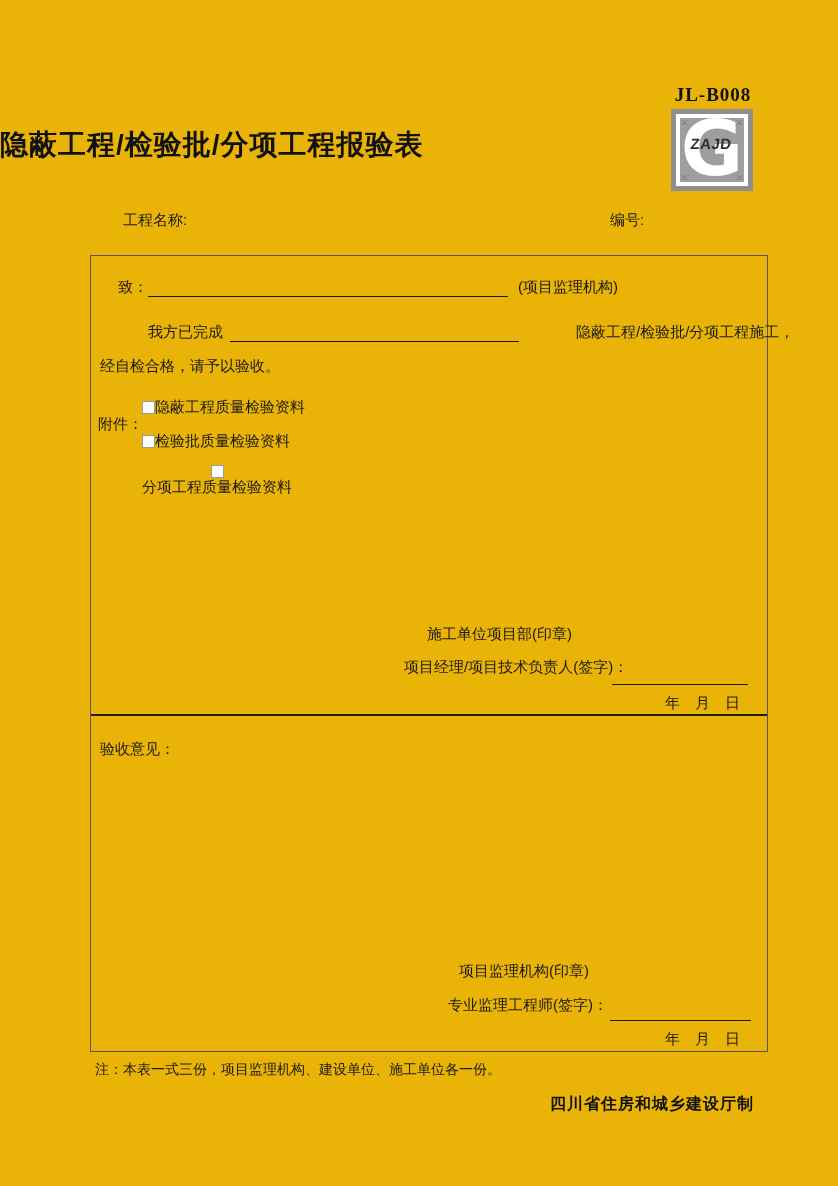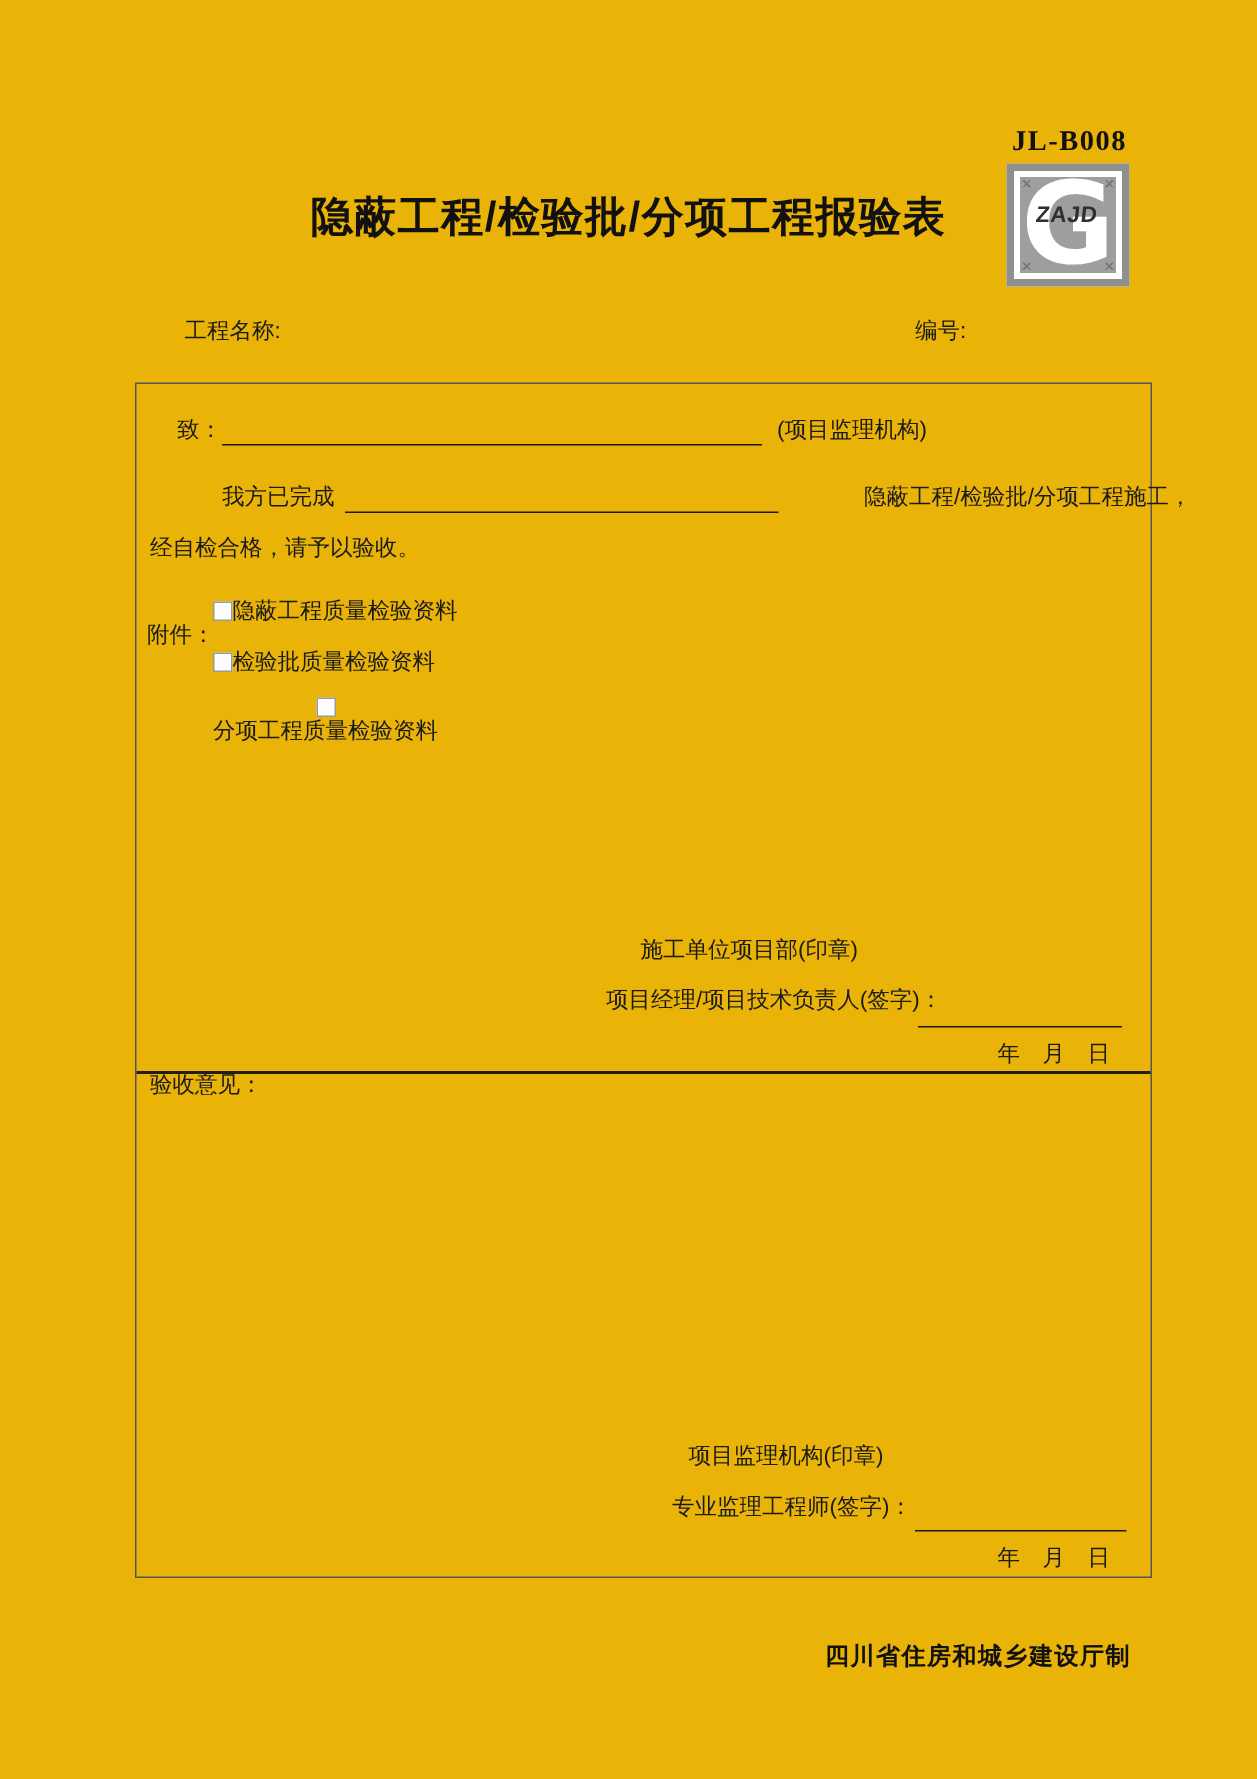--- a/index.html
+++ b/index.html
@@ -31,21 +31,21 @@
     font-size:15px; font-weight:bold; color:#2f2f2f; letter-spacing:0.5px;
   }
   .corner-mark { position:absolute; width:5px; height:5px; opacity:0.55;
     background:
       linear-gradient(45deg, transparent 42%, #5a5a5a 42%, #5a5a5a 58%, transparent 58%),
       linear-gradient(-45deg, transparent 42%, #5a5a5a 42%, #5a5a5a 58%, transparent 58%);
   }
   .cm-tl{left:2px;top:2px;} .cm-tr{right:2px;top:2px;} .cm-bl{left:2px;bottom:2px;} .cm-br{right:2px;bottom:2px;}
 
   .title {
-    position:absolute; top:126px; left:0; width:838px; text-align:center;
+    position:absolute; top:126px; left:0; width:838px; 
     font-size:28px; font-weight:bold; letter-spacing:1px; color:#111;
   }
   .meta-project { position:absolute; left:123px; top:211px; font-size:15px; }
   .meta-number  { position:absolute; left:610px; top:211px; font-size:15px; }
 
   .main-box {
     position:absolute; left:90px; top:255px; width:678px; height:797px;
     border:1px solid #555; box-sizing:border-box; font-size:15px;
   }
   .abs { position:absolute; line-height:19px; white-space:nowrap; }
@@ -112,23 +112,24 @@
       <span>分项工程质量检验资料</span>
     </div>
 
     <span class="abs" style="left:336px; top:368px;">施工单位项目部(印章)</span>
     <span class="abs" style="left:313px; top:401px;">项目经理/项目技术负责人(签字)：</span>
     <span class="fill-line" style="left:521px; top:409px; width:136px;"></span>
     <span class="abs" style="right:27px; top:437px;">年　月　日</span>
 
     <div class="divider"></div>
 
-    <span class="abs" style="left:9px; top:458px;">验收意见：</span>
+    <span class="abs" style="left:9px; top:483px;">验收意见：</span>
 
     <span class="abs" style="left:368px; top:705px;">项目监理机构(印章)</span>
     <span class="abs" style="left:357px; top:739px;">专业监理工程师(签字)：</span>
     <span class="fill-line" style="left:519px; top:745px; width:141px;"></span>
     <span class="abs" style="right:27px; top:773px;">年　月　日</span>
   </div>
 
+  <div class="note">注：本表一式三份，项目监理机构、建设单位、施工单位各一份。</div>
   <div class="issuer">四川省住房和城乡建设厅制</div>
 
 </div>
 
 </body></html>

